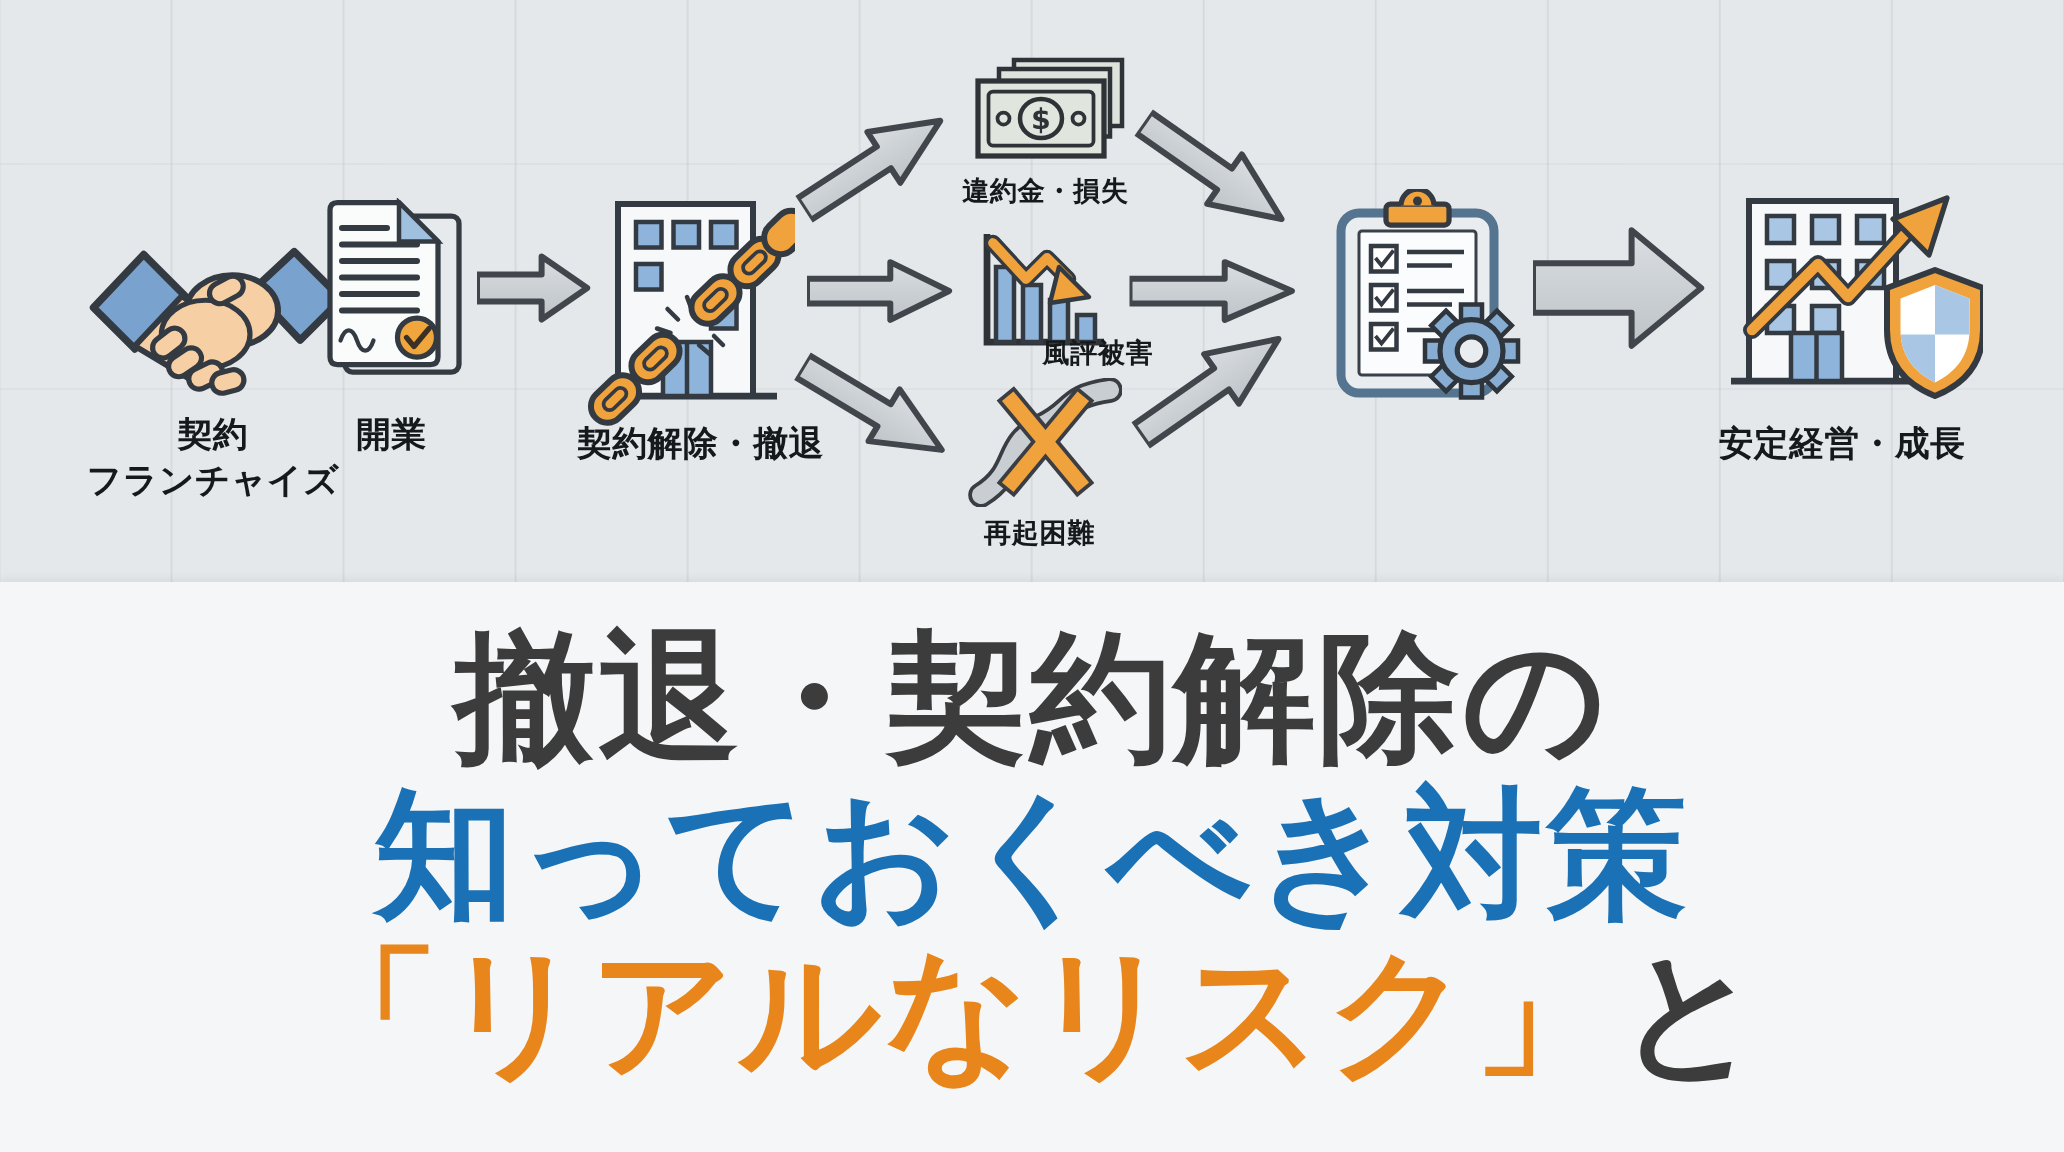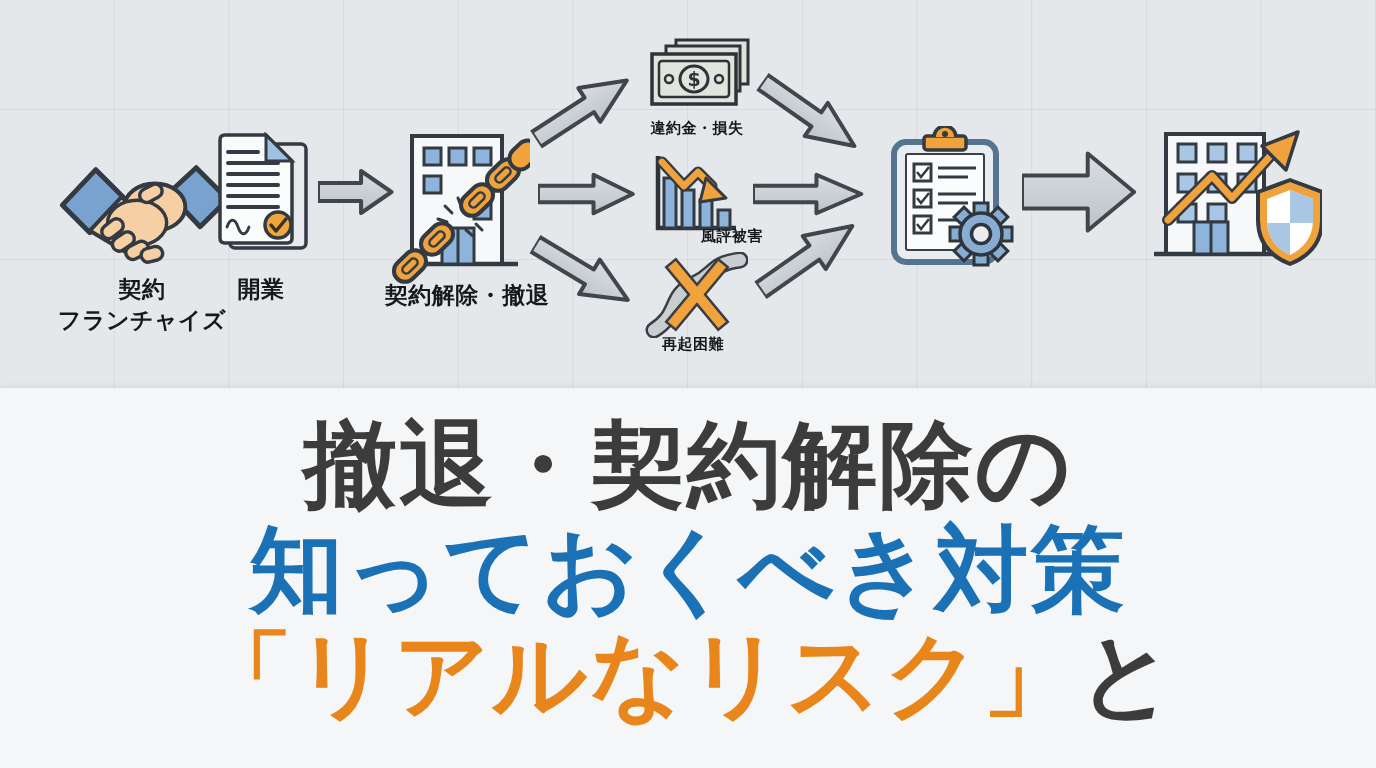--- a/index.html
+++ b/index.html
@@ -18,21 +18,21 @@
     background-position:-1px -41px;
   }
   .node-icon{position:absolute;}
   .flow-label{
     position:absolute;transform:translateX(-50%);
     text-align:center;font-weight:bold;color:#16191c;
     white-space:nowrap;line-height:31px;letter-spacing:0.5px;
   }
   .lbl-23{font-size:23px;}
   .lbl-22{font-size:22px;}
-  .lbl-21{font-size:15px;}
+  .lbl-21{font-size:18px;}
   .arrow{position:absolute;}
   
   .title-section{
     position:absolute;left:0;top:388px;width:1376px;height:380px;
     background:#f4f6f7;
     box-shadow:0 -2px 6px rgba(0,0,0,0.06);
     text-align:center;
   }
   .title-line{
     font-weight:bold;font-size:94px;line-height:105px;
@@ -280,22 +280,25 @@
     </div>
     <div class="flow-label lbl-23" style="left:467px;top:280px">
       <div>契約解除・撤退</div>
     </div>
     <div class="flow-label lbl-21" style="left:697px;top:112px">
       <div>違約金・損失</div>
     </div>
     <div class="flow-label lbl-21" style="left:732px;top:220px">
       <div>風評被害</div>
     </div>
-    <div class="flow-label lbl-21" style="left:693px;top:328px">
+    <div class="flow-label lbl-21" style="left:693px;top:340px">
       <div>再起困難</div>
+    </div>
+    <div class="flow-label lbl-23" style="left:1228px;top:280px">
+      <div>安定経営・成長</div>
     </div>
   </div>
 
   <div class="title-section">
     <div class="title-line title-line1">
       <span>撤退・契約解除の</span>
     </div>
     <div class="title-line title-line3">
       <span>知っておくべき対策</span>
     </div>

